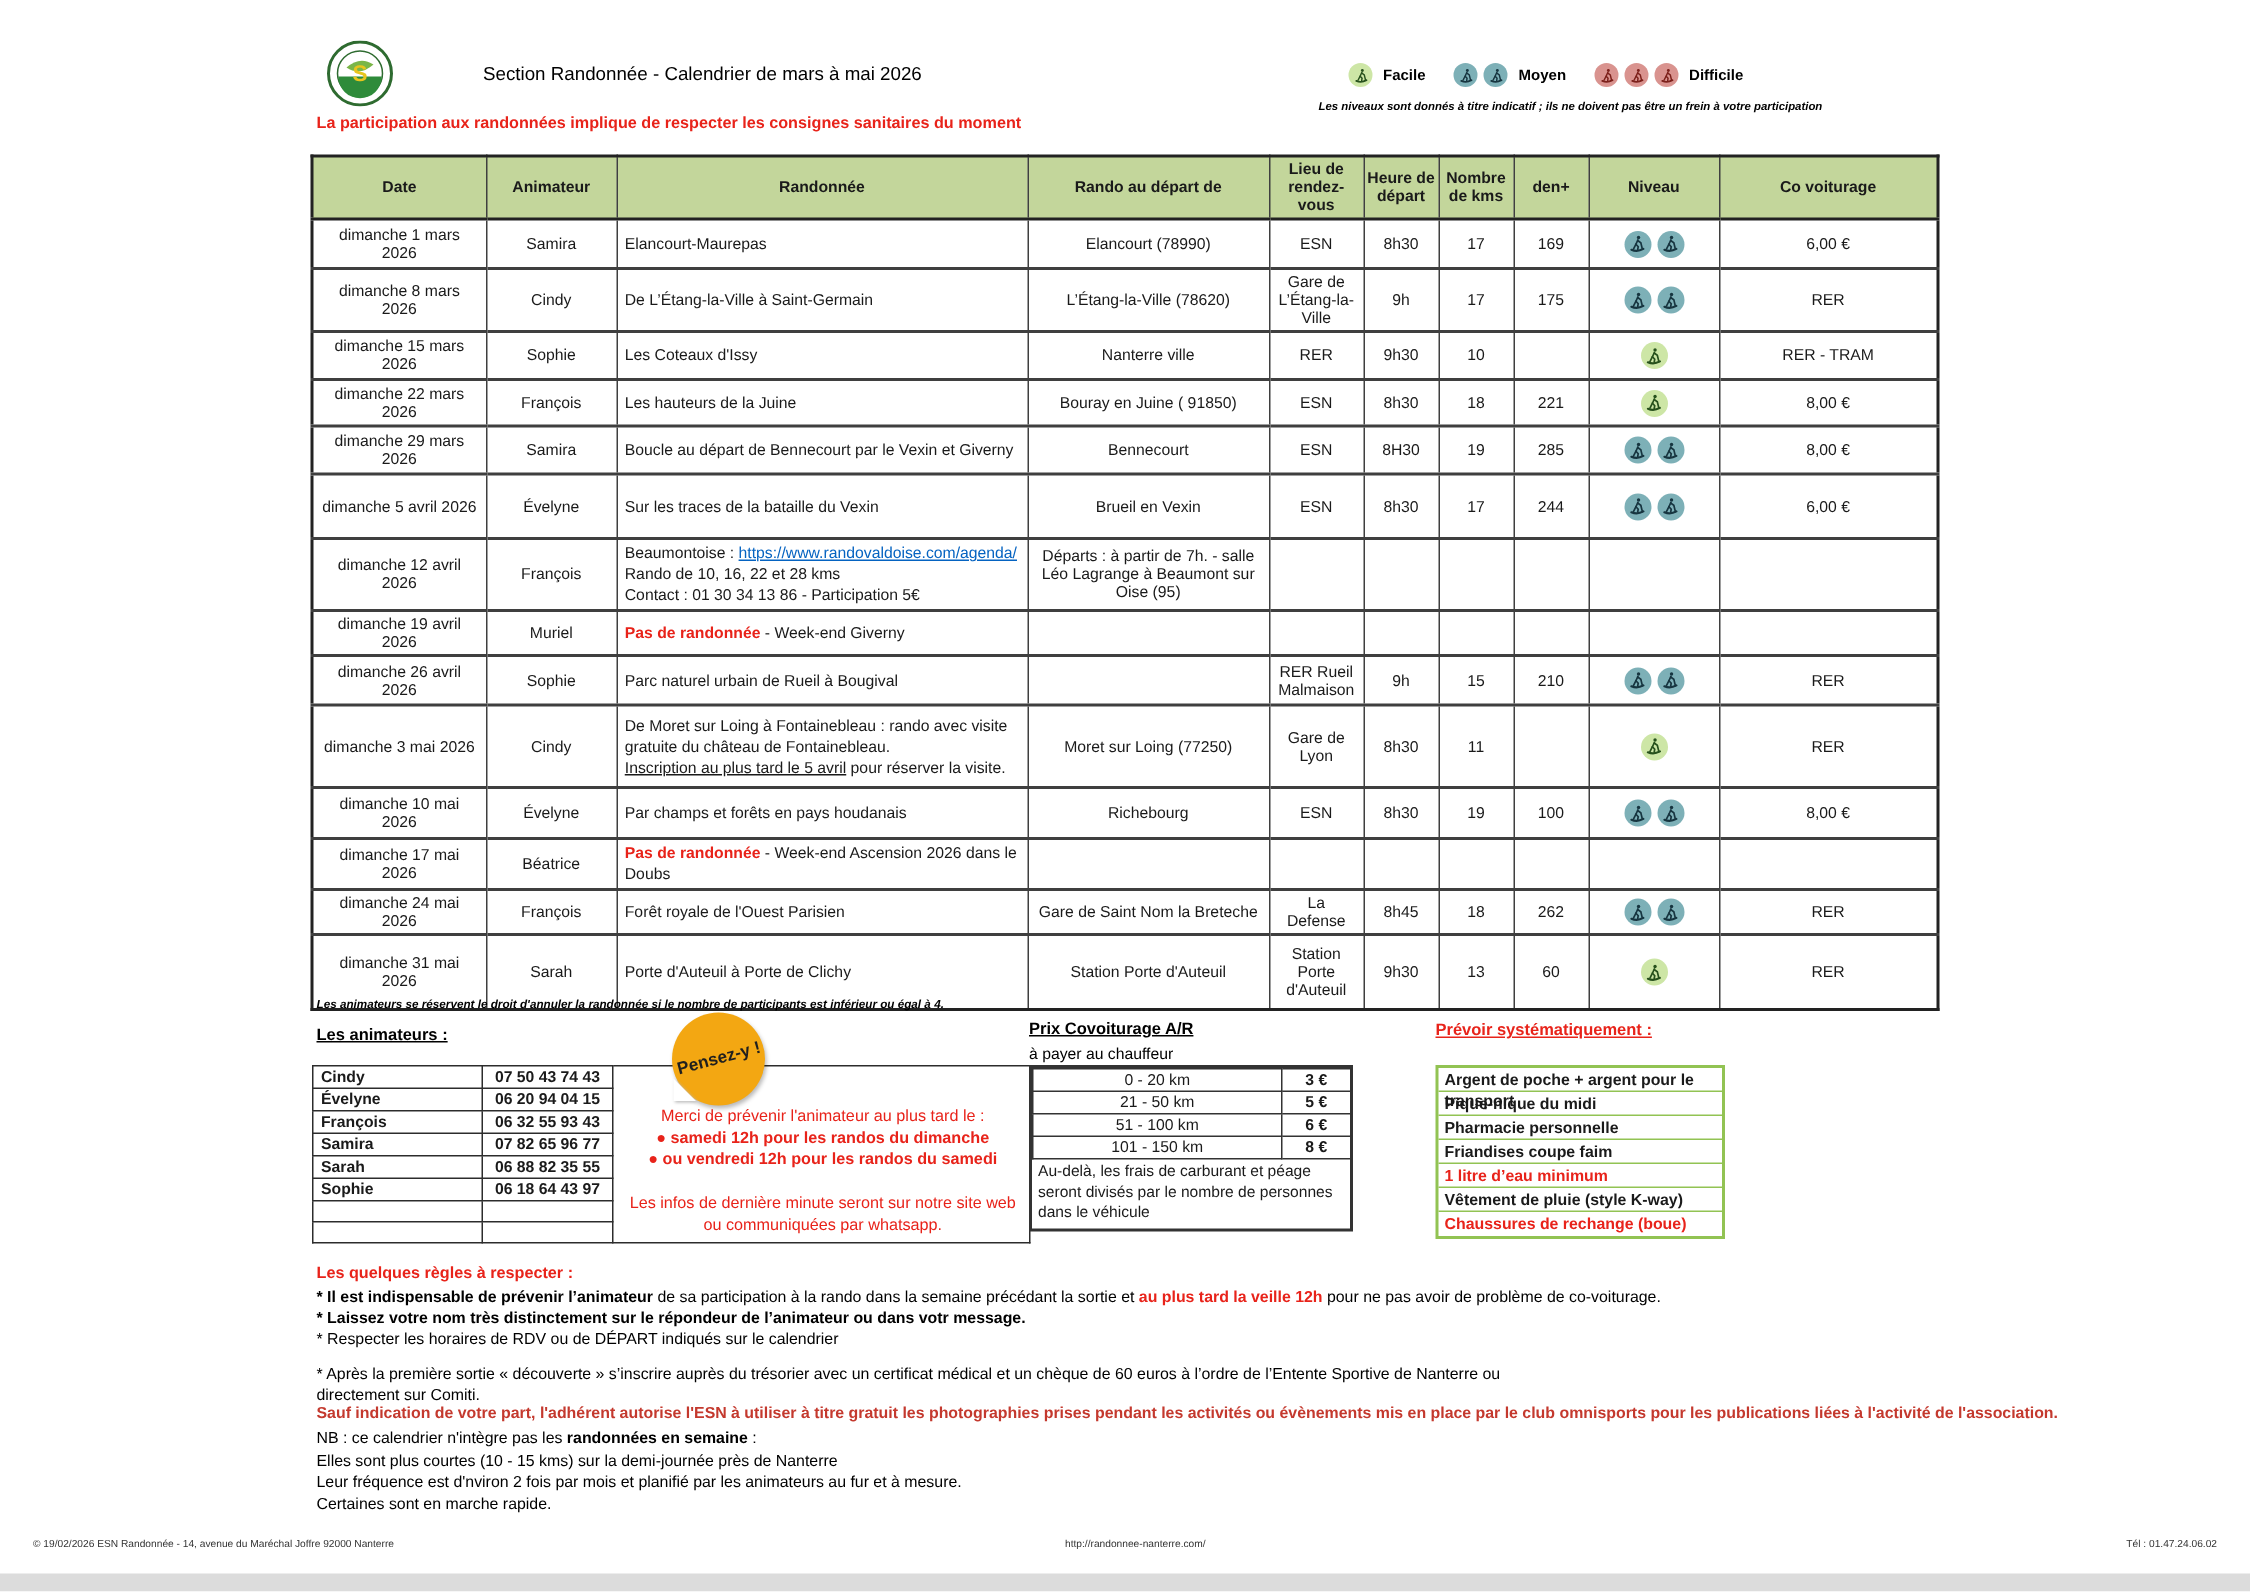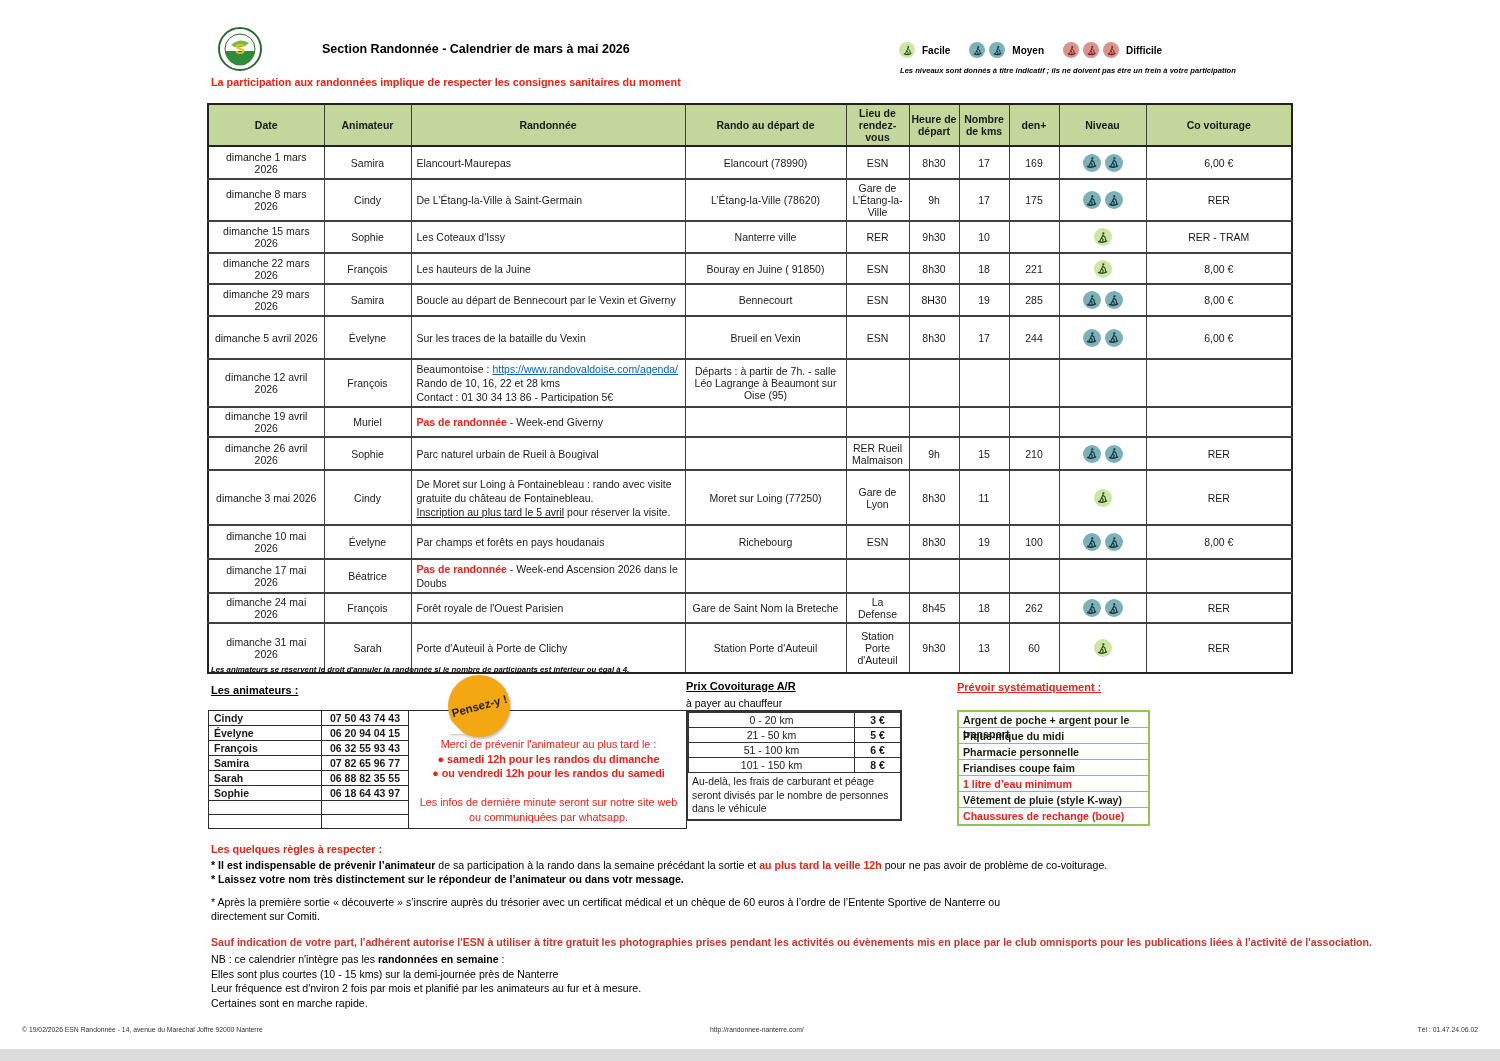--- a/index.html
+++ b/index.html
@@ -15,25 +15,25 @@
   }
   *{box-sizing:border-box;}
   html,body{margin:0;padding:0;}
   body{
     width:1500px;height:1061px;position:relative;background:#ffffff;
     font-family:"Liberation Sans",sans-serif;color:#1a1a1a;overflow:hidden;
   }
   .abs{position:absolute;}
   
   .logo{left:218px;top:27px;width:44px;height:44px;}
-  .doc-title{left:322px;top:42px;font-size:12.5px;font-weight:bold;color:#000;}
+  .doc-title{left:322px;top:42px;font-size:12.5px;font-weight:normal;color:#000;}
   .legend{left:898px;top:42px;display:flex;align-items:center;font-size:10px;font-weight:bold;color:#000;}
   .legend .grp{display:flex;align-items:center;gap:2px;margin-right:10px;}
   .legend .grp .lbl{margin-left:4px;margin-right:8px;}
-  .legend-note{left:900px;top:66px;font-size:7.6px;font-style:italic;font-weight:bold;color:#000;}
+  .legend-note{left:879px;top:66px;font-size:7.6px;font-style:italic;font-weight:bold;color:#000;}
   .notice{left:211px;top:76px;font-size:10.8px;font-weight:bold;color:var(--red);}
   
   .lv{display:inline-flex;align-items:center;justify-content:center;border-radius:50%;width:18px;height:18px;vertical-align:middle;margin:0 2px;}
   .lv svg{width:13px;height:13px;display:block;}
   .legend .lv{width:16px;height:16px;margin:0 1px;}
   .legend .lv svg{width:11px;height:11px;}
   .lv-facile{background:var(--facile-bg);color:var(--facile-fg);}
   .lv-moyen{background:var(--moyen-bg);color:var(--moyen-fg);}
   .lv-difficile{background:var(--diff-bg);color:var(--diff-fg);}
   
@@ -640,20 +640,21 @@
     <div class="prevoir-item red">1 litre d’eau minimum</div>
     <div class="prevoir-item">Vêtement de pluie (style K-way)</div>
     <div class="prevoir-item red">Chaussures de rechange (boue)</div>
   </div>
 
 <div class="abs rules-title">Les quelques règles à respecter :</div>
 <div class="abs rules">
     <div class="para">
       <div><span class="seg-b">* Il est indispensable de prévenir l’animateur</span><span> de sa participation à la rando dans la semaine précédant la sortie et </span><span class="seg-rb">au plus tard la veille 12h</span><span> pour ne pas avoir de problème de co-voiturage.</span></div>
       <div><span class="seg-b">* Laissez votre nom très distinctement sur le répondeur de l’animateur ou dans votr message.</span></div>
+      <div><span>* Respecter les horaires de RDV ou de DÉPART indiqués sur le calendrier</span></div>
     </div>
     <div class="para">
       <div><span>* Après la première sortie « découverte » s’inscrire auprès du trésorier avec un certificat médical et un chèque de 60 euros à l’ordre de l’Entente Sportive de Nanterre ou</span></div>
       <div><span>directement sur Comiti.</span></div>
     </div>
   </div>
 
 <div class="abs auth">Sauf indication de votre part, l'adhérent autorise l'ESN à utiliser à titre gratuit les photographies prises pendant les activités ou évènements mis en place par le club omnisports pour les publications liées à l'activité de l'association.</div>
 <div class="abs nb">
     <div><span>NB : ce calendrier n'intègre pas les </span><span class="seg-b">randonnées en semaine</span><span> :</span></div>

